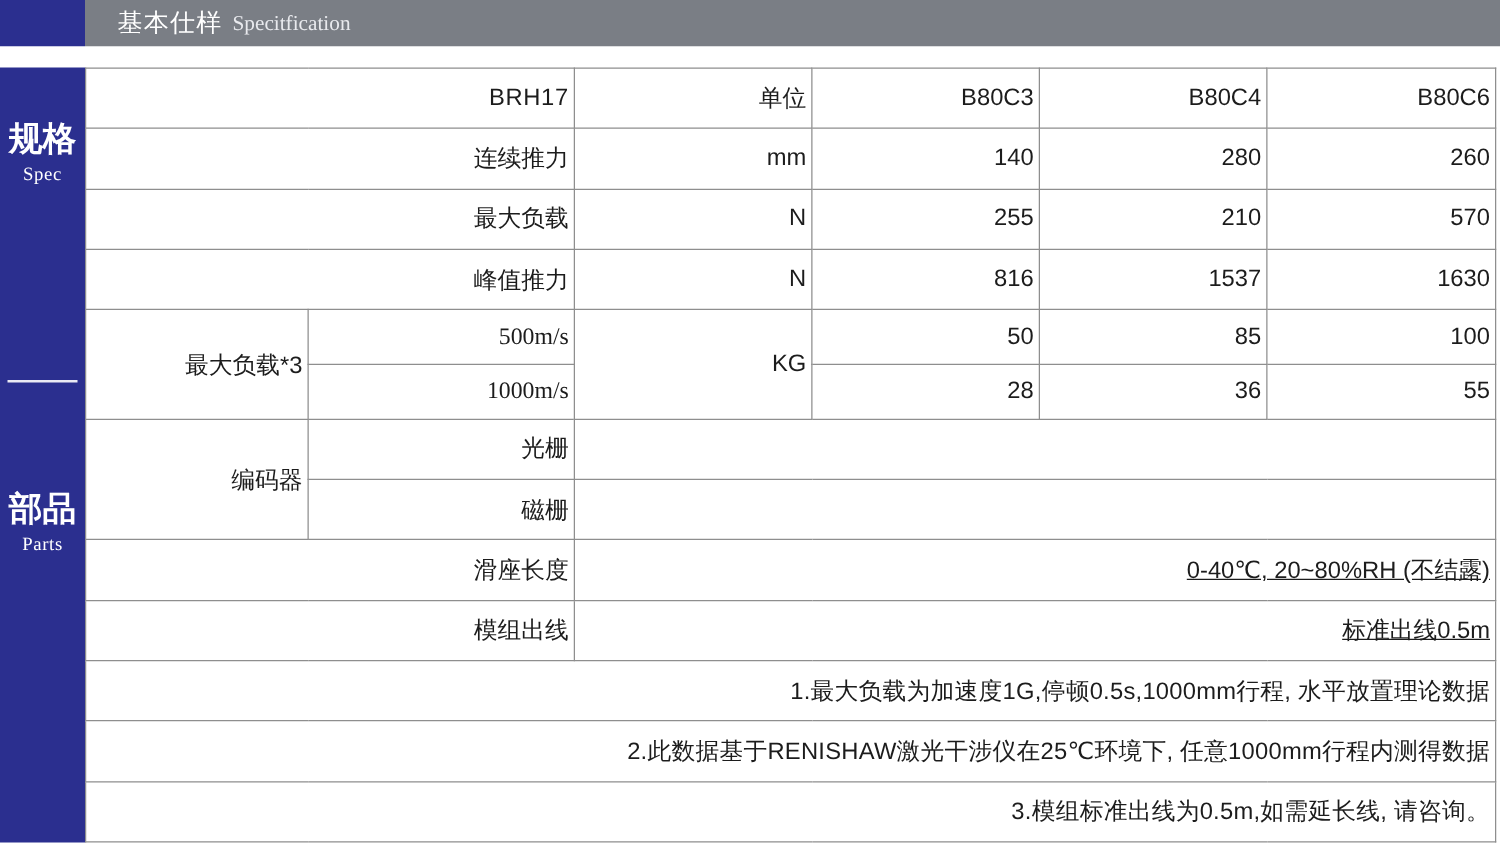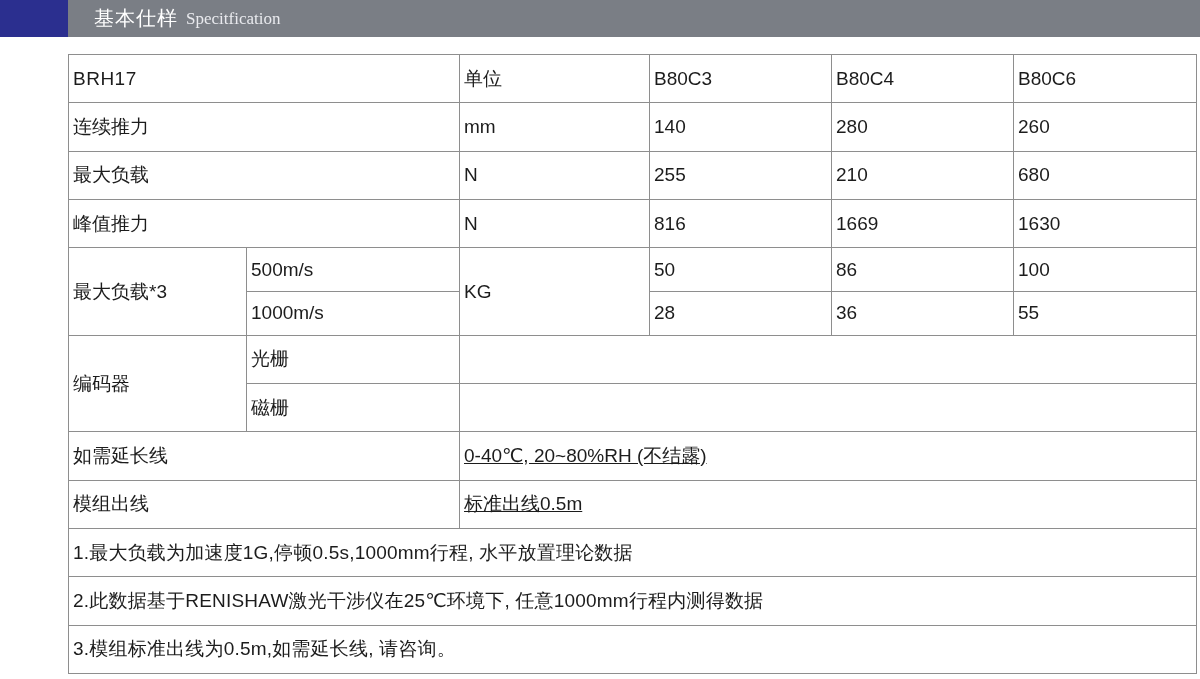--- a/index.html
+++ b/index.html
@@ -94,21 +94,21 @@
     width: 1128px; height: 620px;
   }
   table.spec {
     border-collapse: collapse;
     width: 1128px;
     height: 620px;
     table-layout: fixed;
   }
   table.spec td {
     border: 1px solid #8e8e8e;
-    text-align: left;
+    text-align: right;
     vertical-align: middle;
     font-size: 19px;
     color: #1c1c1c;
     padding: 8px 4px;
     background: #ffffff;
   }
   td.model-head { font-size: 22px; letter-spacing: .5px; }
   td.col-head { font-size: 20px; }
   td.unit { font-size: 19px; }
   td.val { font-size: 19px; }
@@ -117,35 +117,46 @@
     padding-left: 48px;
     font-size: 19px;
     letter-spacing: .2px;
   }
   td.wide-text {
     text-align: center;
     font-size: 19px;
     text-decoration: underline;
   }
   td.empty { background: #ffffff; }
-  .sub-label { font-size: 19px; }
+  .sub-label { font-size: 19px; font-family: Liberation Serif, serif; }
 </style>
 </head>
 <body>
 
 <div class="page">
 
   <div class="header">
     <div class="header-accent"></div>
     <div class="header-bar">
       <span class="header-title-cn">基本仕样</span>
       <span class="header-title-en">Specitfication</span>
     </div>
   </div>
 
+  <div class="left-col">
+    <div class="left-block spec">
+      <div class="lb-cn">规格</div>
+      <div class="lb-en">Spec</div>
+    </div>
+    <div class="left-sep"></div>
+    <div class="left-block parts">
+      <div class="lb-cn">部品</div>
+      <div class="lb-en">Parts</div>
+    </div>
+  </div>
 
   <div class="table-wrap">
     <table class="spec">
       <colgroup>
         <col style="width:178px">
         <col style="width:213px">
         <col style="width:190px">
         <col style="width:182px">
         <col style="width:182px">
         <col style="width:183px">
@@ -166,37 +177,37 @@
           <td class="val">140</td>
           <td class="val">280</td>
           <td class="val">260</td>
         </tr>
 
         <tr>
           <td colspan="2">最大负载</td>
           <td class="unit">N</td>
           <td class="val">255</td>
           <td class="val">210</td>
-          <td class="val">680</td>
+          <td class="val">570</td>
         </tr>
 
         <tr>
           <td colspan="2">峰值推力</td>
           <td class="unit">N</td>
           <td class="val">816</td>
-          <td class="val">1669</td>
+          <td class="val">1537</td>
           <td class="val">1630</td>
         </tr>
 
         <tr>
           <td rowspan="2">最大负载*3</td>
           <td class="sub-label">500m/s</td>
           <td rowspan="2" class="unit">KG</td>
           <td class="val">50</td>
-          <td class="val">86</td>
+          <td class="val">85</td>
           <td class="val">100</td>
         </tr>
 
         <tr>
           <td class="sub-label">1000m/s</td>
           <td class="val">28</td>
           <td class="val">36</td>
           <td class="val">55</td>
         </tr>
 
@@ -205,21 +216,21 @@
           <td class="sub-label">光栅</td>
           <td class="empty" colspan="4"></td>
         </tr>
 
         <tr>
           <td class="sub-label">磁栅</td>
           <td class="empty" colspan="4"></td>
         </tr>
 
         <tr>
-          <td colspan="2">如需延长线</td>
+          <td colspan="2">滑座长度</td>
           <td class="wide-text" colspan="4">0-40℃, 20~80%RH (不结露)</td>
         </tr>
 
         <tr>
           <td colspan="2">模组出线</td>
           <td class="wide-text" colspan="4">标准出线0.5m</td>
         </tr>
 
         <tr>
           <td class="note" colspan="6">1.最大负载为加速度1G,停顿0.5s,1000mm行程, 水平放置理论数据</td>

